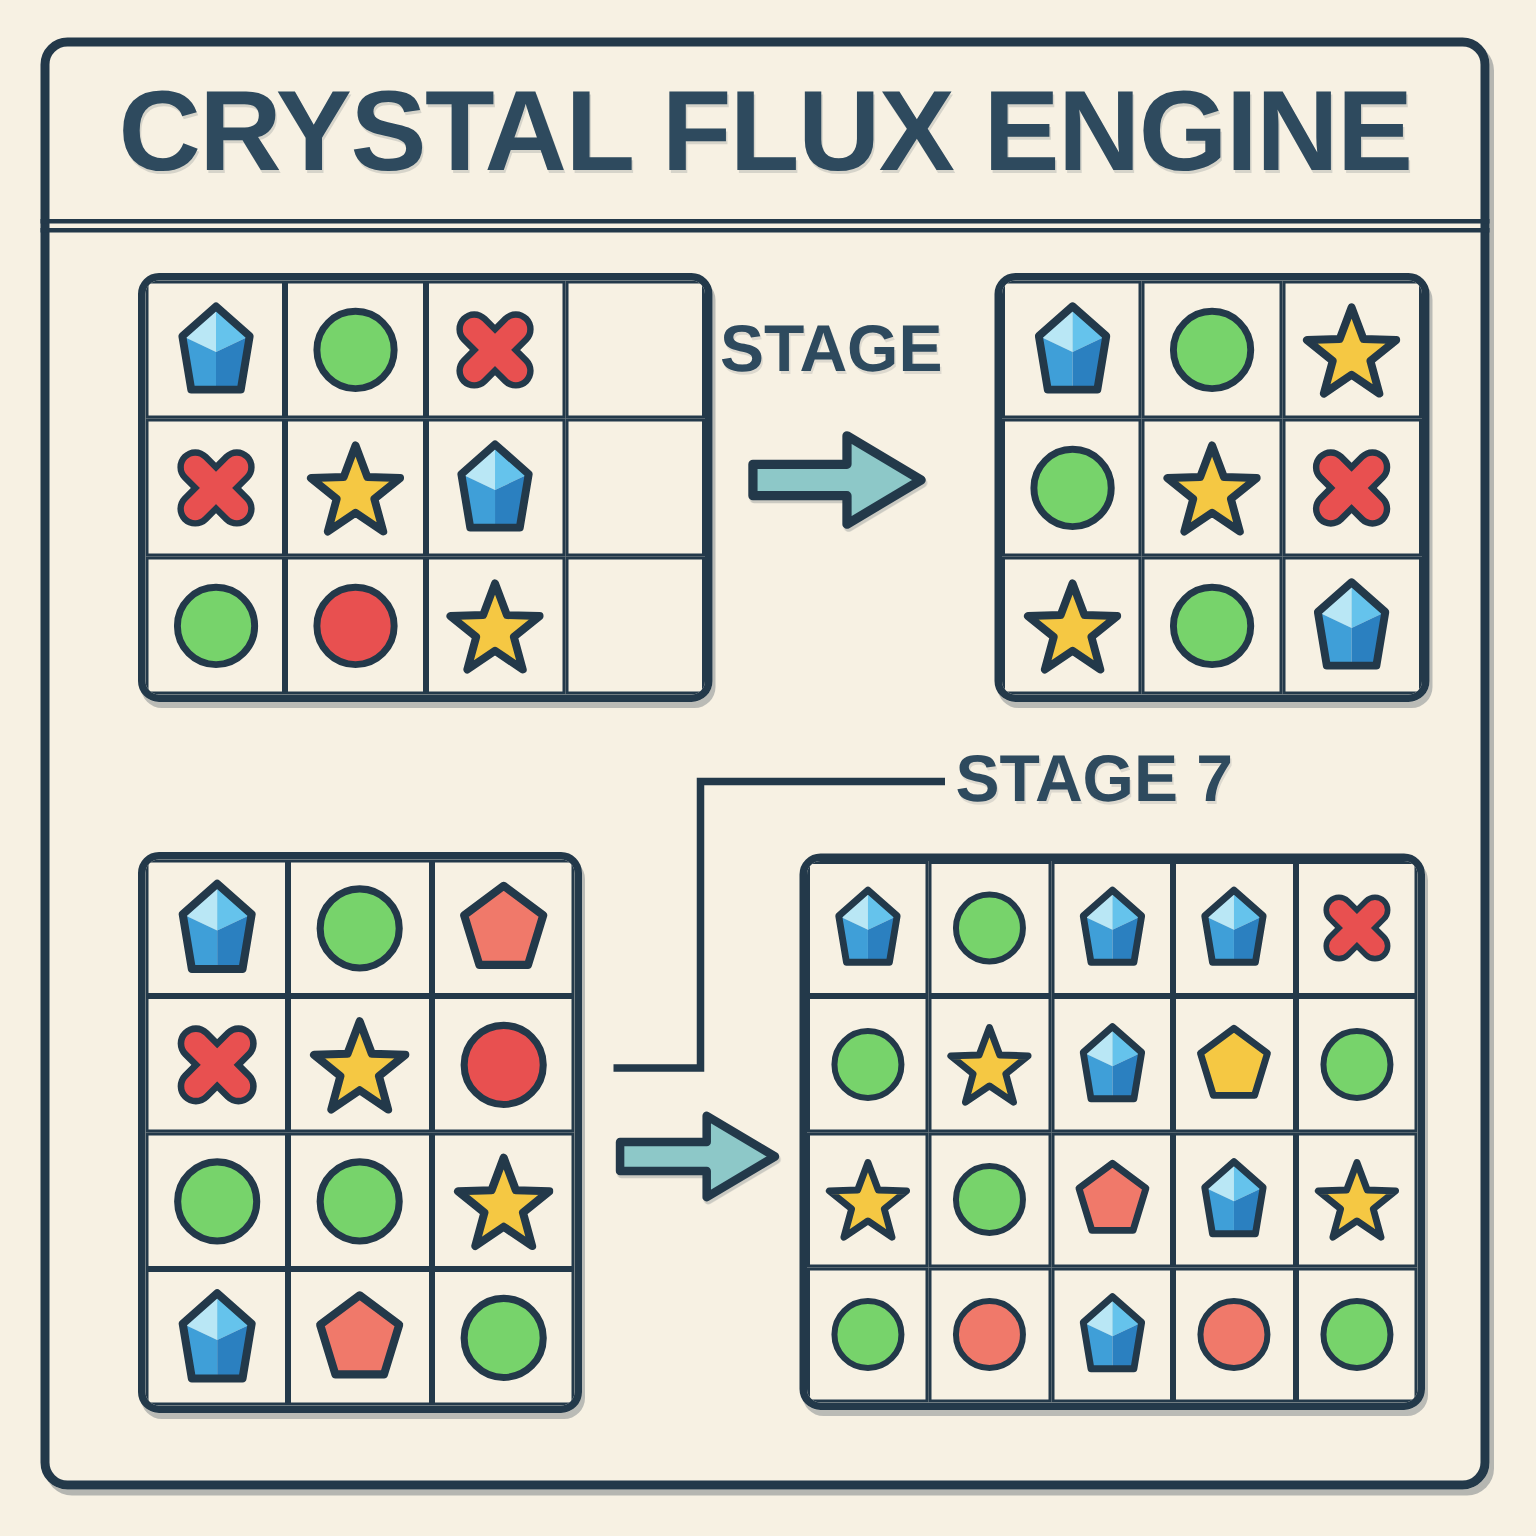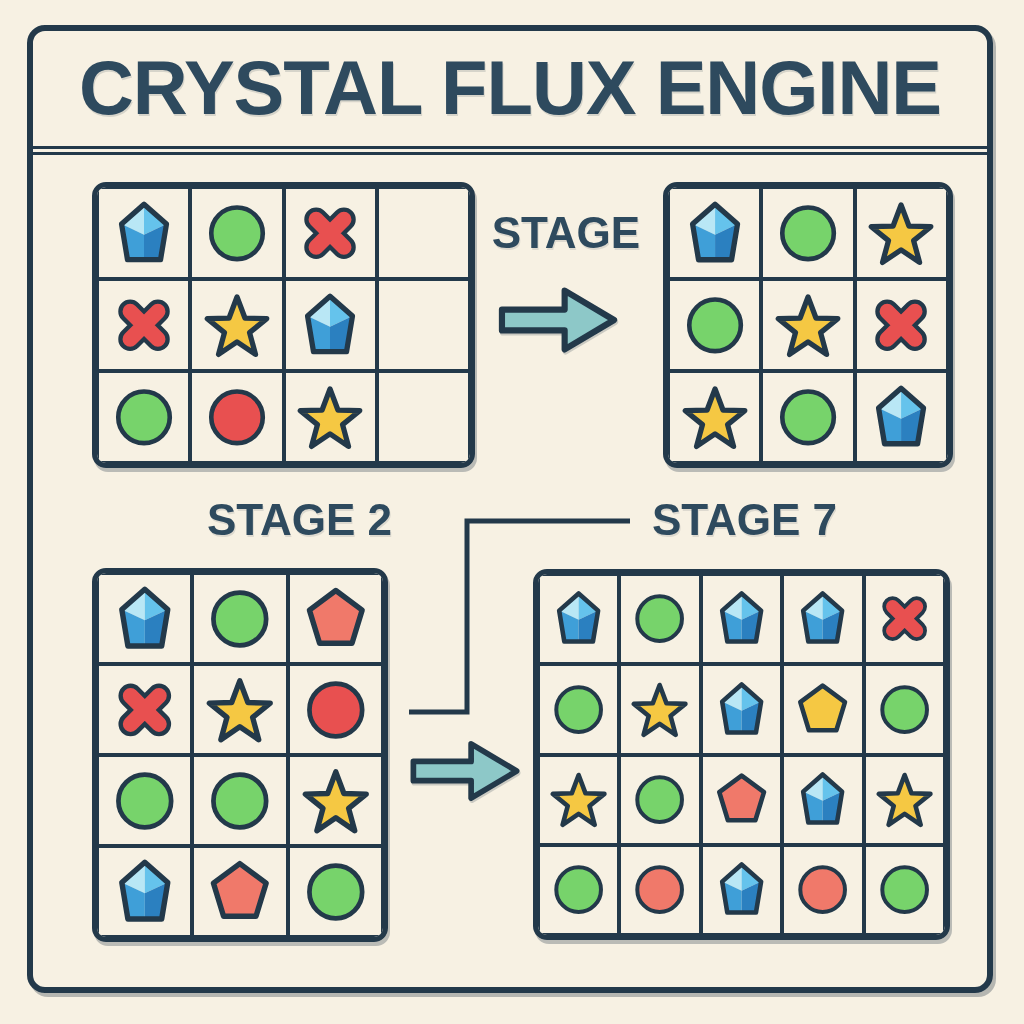--- a/index.html
+++ b/index.html
@@ -18,21 +18,21 @@
   .sep-a{top:146px;}
   .sep-b{top:152px;}
   .title{
     position:absolute;left:27px;top:44px;width:966px;text-align:center;
     font-size:76px;font-weight:700;letter-spacing:-1px;color:var(--slate);
     text-shadow:1px 2px 0 rgba(30,48,63,.15);
     white-space:nowrap;
   }
   .stage-label{
     position:absolute;font-size:44px;font-weight:700;color:var(--slate);
-    text-align:right;letter-spacing:0;white-space:nowrap;
+    text-align:left;letter-spacing:0;white-space:nowrap;
     text-shadow:1px 2px 0 rgba(30,48,63,.12);
   }
   .label-stage1{left:480px;top:208px;width:160px;}
   .label-stage2{left:192px;top:495px;width:200px;}
   .label-stage3{left:637px;top:495px;width:200px;}
   .grid{
     position:absolute;display:grid;box-sizing:border-box;
     border:5px solid var(--navy);border-radius:14px;overflow:hidden;
     box-shadow:2px 4px 0 rgba(30,48,63,.28);
   }
@@ -55,21 +55,20 @@
 
 <div class="canvas">
 
   <div class="frame"></div>
   <div class="separator sep-a"></div>
   <div class="separator sep-b"></div>
 
   <div class="title">CRYSTAL FLUX ENGINE</div>
 
   <div class="stage-label label-stage1">STAGE</div>
-  <div class="stage-label label-stage2">STAGE 2</div>
   <div class="stage-label label-stage3">STAGE 7</div>
 
   <svg class="connector-svg">
     <polyline points="409,712 467,712 467,521 630,521" fill="none" stroke="var(--navy)" stroke-width="5" stroke-linejoin="miter"></polyline>
   </svg>
 
   <svg class="arrow-svg arrow-1" viewBox="0 0 130 80">
     <polygon points="6,29 72,29 72,9 124,40 72,71 72,51 6,51" fill="var(--teal)" stroke="var(--navy)" stroke-width="6.5" stroke-linejoin="round"></polygon>
   </svg>
 

